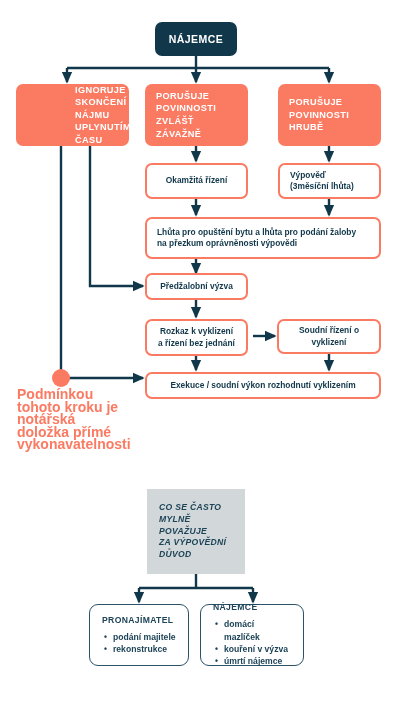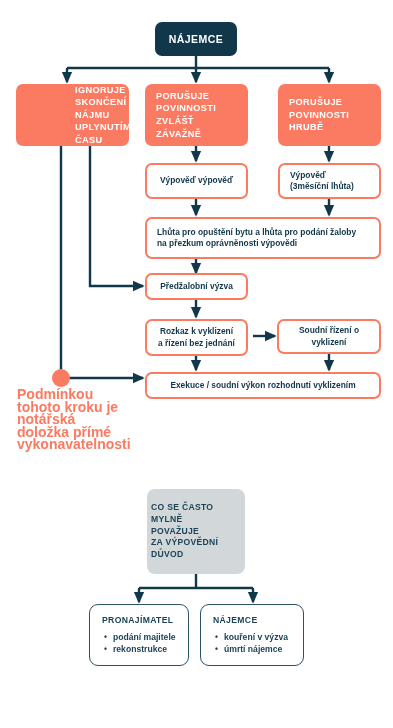--- a/index.html
+++ b/index.html
@@ -59,27 +59,28 @@
     font-weight:bold;
     font-size:8.4px;
     line-height:11.5px;
     padding:0 10px;
   }
   .n-outline.center{text-align:center;}
 
   
   .n-grey{
     background:#d2d8da;
-    border-radius:8px;
+    border-radius:0;
     color:#1d4357;
     font-weight:bold;
     font-size:8.6px;
     line-height:11.8px;
     letter-spacing:.3px;
-    padding:0 4px;
+    padding:0 12px;
+    font-style:italic;
   }
 
   
   .n-navyline{
     background:#ffffff;
     border:1.6px solid #2c5268;
     border-radius:9px;
     color:#1d4357;
     padding:9px 11px 9px 12px;
     justify-content:center;
@@ -175,21 +176,21 @@
 ZVLÁŠŤ ZÁVAŽNĚ</span>
   </div>
 
   <div class="node n-coral" style="left:278px;top:84px;width:103px;height:62px;">
     <span style="white-space:pre-line;">PORUŠUJE
 POVINNOSTI
 HRUBĚ</span>
   </div>
 
   <div class="node n-outline center" style="left:145px;top:163px;width:103px;height:36px;">
-    <span style="white-space:pre-line;">Výpověď výpověď</span>
+    <span style="white-space:pre-line;">Okamžitá řízení</span>
   </div>
 
   <div class="node n-outline" style="left:278px;top:163px;width:103px;height:36px;">
     <span style="white-space:pre-line;">Výpověď
 (3měsíční lhůta)</span>
   </div>
 
   <div class="node n-outline center" style="left:145px;top:273px;width:103px;height:27px;">
     <span style="white-space:pre-line;">Předžalobní výzva</span>
   </div>
@@ -228,18 +229,19 @@
     <div class="hd">PRONAJÍMATEL</div>
     <ul>
       <li>podání majitele</li>
       <li>rekonstrukce</li>
     </ul>
   </div>
 
   <div class="node n-navyline" style="left:200px;top:604px;width:104px;height:62px;">
     <div class="hd">NÁJEMCE</div>
     <ul>
+      <li>domácí mazlíček</li>
       <li>kouření v výzva</li>
       <li>úmrtí nájemce</li>
     </ul>
   </div>
 
 </div>
 
 </body></html>

